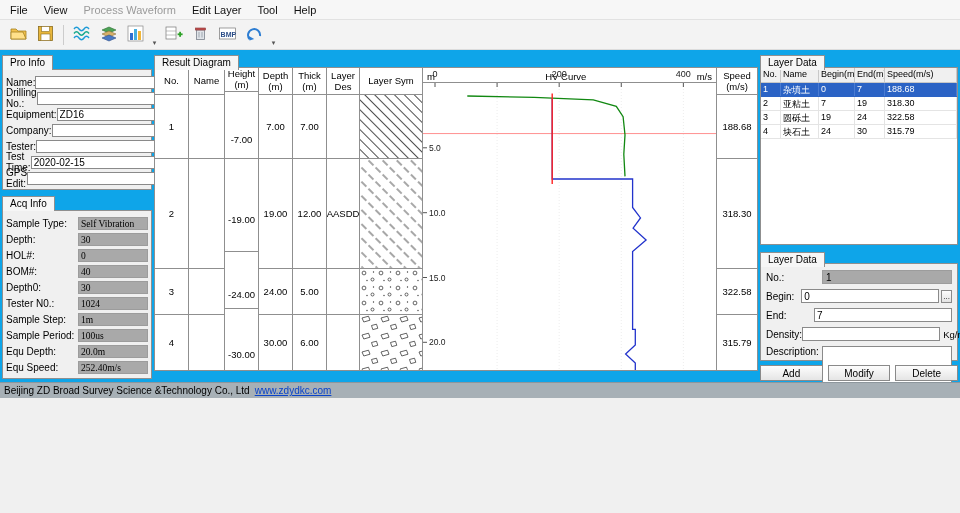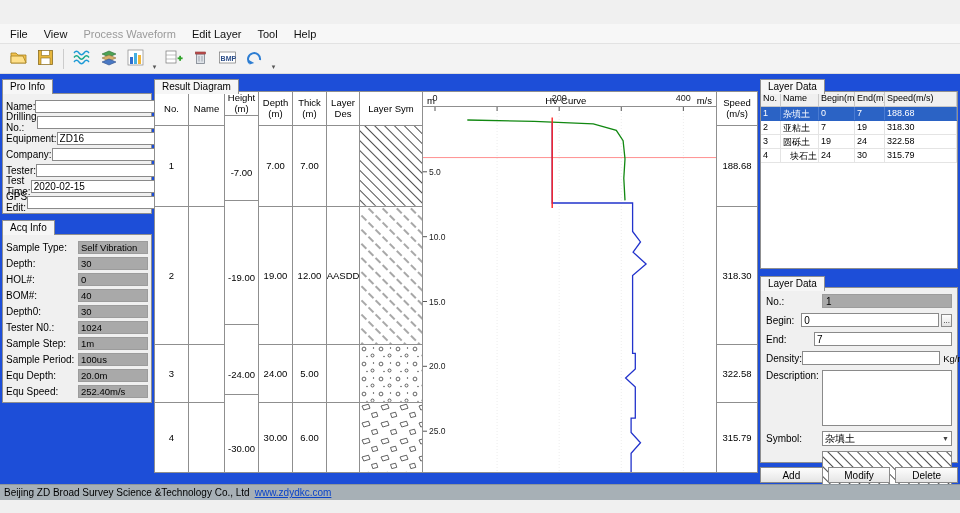--- a/index.html
+++ b/index.html
@@ -1,18 +1,18 @@
 <!DOCTYPE html>
 <html><head>
 <meta charset="utf-8">
 <style>
   * { box-sizing: border-box; margin: 0; padding: 0; }
   html,body { width: 960px; height: 513px; }
   body { font-family: "Liberation Sans", sans-serif; background:#f0f0f0; }
-  .app { position:relative; width:960px; height:476px; background:#1d4ed8; overflow:hidden;margin-top:24px; }
+  .app { position:relative; width:960px; height:398px; background:#0ea5e9; overflow:hidden; }
 
   
   .menubar { position:absolute; top:0; left:0; right:0; height:20px; background:#f7f7f7;
              border-bottom:1px solid #e2e2e2; display:flex; align-items:center; padding-left:2px; }
   .menu-item { font-size:11px; color:#111; padding:3px 8px; cursor:default; }
   .menu-item.disabled { color:#9a9a9a; }
 
   
   .toolbar { position:absolute; top:20px; left:0; right:0; height:30px; background:#f3f3f3;
              border-bottom:1px solid #dcdcdc; display:flex; align-items:center; padding-left:5px; }
@@ -29,21 +29,21 @@
 
   
   .left { position:absolute; left:2px; top:52px; width:150px; bottom:17px; }
   .probox { background:#f0f0f0; padding:4px 3px 3px 3px; }
   .frow { display:flex; align-items:center; height:16px; }
   .flabel { width:58px; font-size:10px; color:#000; }
   .flabel2 { width:72px; font-size:10px; color:#000; }
   .finput { flex:1; height:13px; border:1px solid #8a8a8a; background:#fff; font-size:10px;
             padding:0 2px; font-family:"Liberation Sans",sans-serif; }
   .grayval { flex:1; height:13px; background:#a9a9a9; border:1px solid #9c9c9c; font-size:9.5px;
-             color:#000; line-height:12px; padding:0 2px; overflow:hidden; white-space:nowrap; }
+             color:#000; line-height:12px; padding:0 2px; overflow:hidden; white-space:nowrap;font-family:Liberation Serif, serif; }
 
   
   .center { position:absolute; left:154px; top:52px; width:604px; bottom:27px; }
   .result-box { position:absolute; top:15px; left:0; right:0; bottom:0; border:1px solid #8f8f8f;
                 background:#fff; display:flex; overflow:hidden; }
   .rcol { display:flex; flex-direction:column; border-right:1px solid #8f8f8f; flex-shrink:0; }
   .rcol.chartcol { flex:1 1 auto; }
   .rcol.lastcol { border-right:none; }
   .rhead { height:38px; border-bottom:1px solid #8f8f8f; font-size:9.5px; display:flex;
            align-items:center; justify-content:center; text-align:center; white-space:pre-line; line-height:1.2; }
@@ -438,21 +438,21 @@
         </div>
         <div class="lt-row">
           <div class="lt-cell" style="width: 20px;">3</div>
           <div class="lt-cell" style="width: 38px;">圆砾土</div>
           <div class="lt-cell" style="width: 36px;">19</div>
           <div class="lt-cell" style="width: 30px;">24</div>
           <div class="lt-cell" style="flex: 1 1 0%;">322.58</div>
         </div>
         <div class="lt-row">
           <div class="lt-cell" style="width: 20px;">4</div>
-          <div class="lt-cell" style="width: 38px; text-align: right;">块石土</div>
+          <div class="lt-cell" style="width: 38px;">块石土</div>
           <div class="lt-cell" style="width: 36px;">24</div>
           <div class="lt-cell" style="width: 30px;">30</div>
           <div class="lt-cell" style="flex: 1 1 0%;">315.79</div>
         </div>
       </div>
 
     <div class="form-wrap">
       <span class="tabsm">Layer Data</span>
       <div class="formbox">
 

